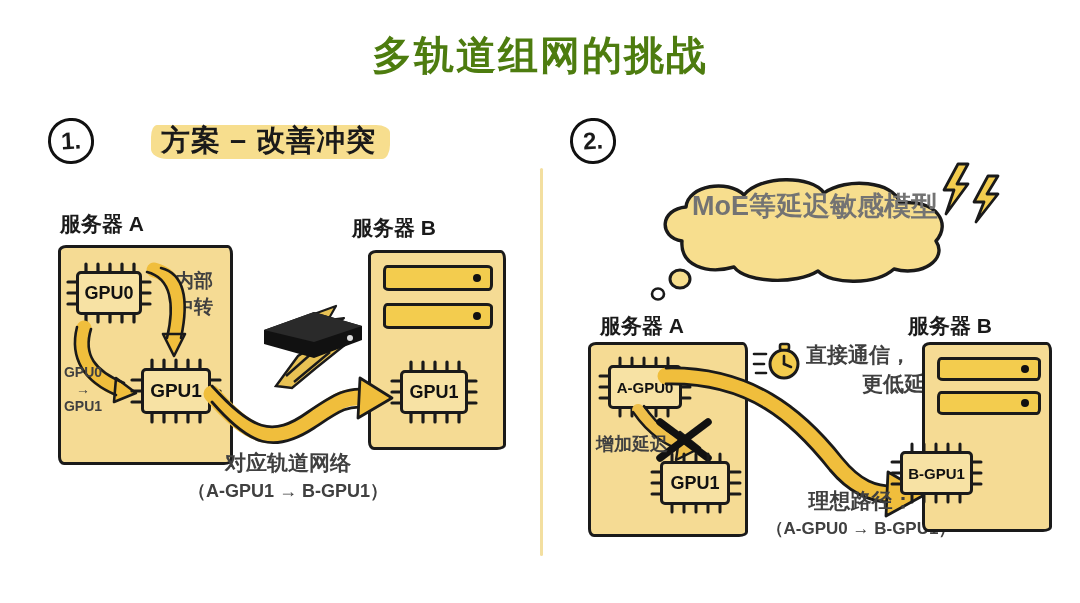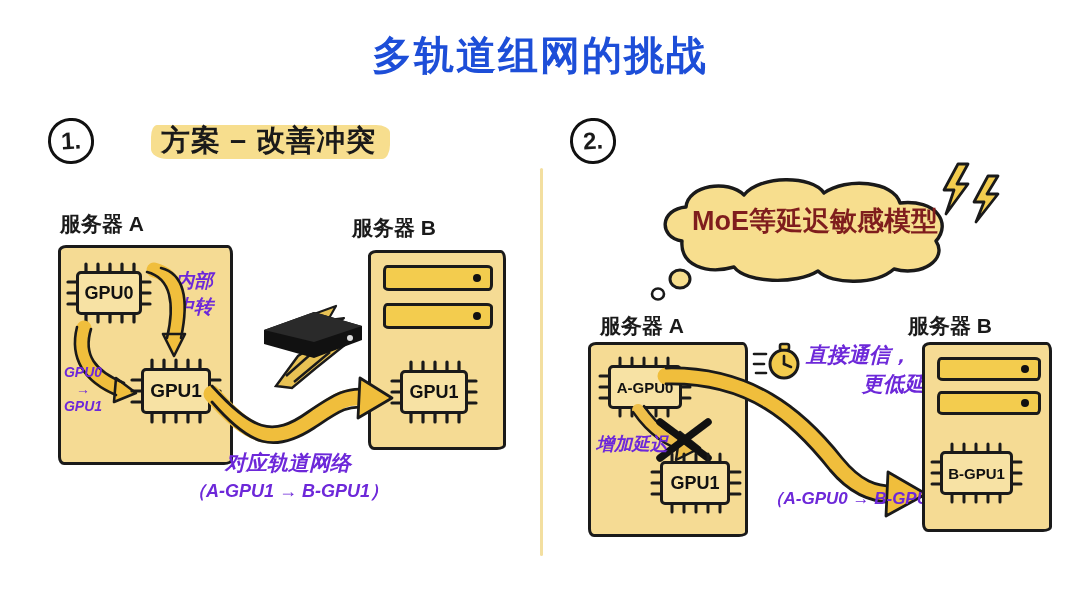--- a/index.html
+++ b/index.html
@@ -18,21 +18,21 @@
 
   .abs { position: absolute; }
 
   
   #page-title {
     left: 0; right: 0; top: 28px;
     text-align: center;
     font-size: 40px;
     font-weight: bold;
     letter-spacing: 2px;
-    color: #1d4ed8;
+    color: #4d7c0f;
   }
 
   
   .sec-head { display: flex; align-items: center; gap: 14px; }
   .num-circle {
     width: 46px; height: 46px;
     border: 3.2px solid #111;
     border-radius: 50% 48% 52% 50% / 50% 52% 48% 50%;
     display: flex; align-items: center; justify-content: center;
     font-size: 24px; font-weight: bold;
@@ -86,29 +86,29 @@
     position: absolute;
     background: #F7E2A4;
     border: 3.4px solid #1a1a1a;
     border-radius: 5px;
     display: flex; align-items: center; justify-content: center;
     font-weight: bold;
     color: #111;
   }
 
   
-  .anno { position: absolute; font-weight: bold; color: #6d28d9; font-style: italic; }
+  .anno { position: absolute; font-weight: bold; color: #404040; }
   .anno.center { text-align: center; }
 
   
   #cloud-text {
-    left: 660px; top: 203px; width: 310px;
+    left: 660px; top: 188px; width: 310px;
     text-align: center;
     font-size: 27px; font-weight: bold;
-    color: #7f1d1d;
+    color: #737373;
     z-index: 3;
   }
 
   svg { overflow: visible; }
 </style>
 </head>
 <body>
 
 <div id="stage">
 
@@ -374,35 +374,36 @@
   </div>
 
   <svg class="abs" style="left:660px; top:360px;" width="290" height="160">
     <path d="M 6 16 C 90 14, 138 56, 176 104 C 196 128, 214 136, 236 134" fill="none" stroke="#F0BE3C" stroke-width="17" stroke-linecap="round"></path>
     <path d="M 6 8 C 92 6, 144 50, 182 98 C 200 120, 216 128, 240 126
              M 6 24 C 88 22, 132 62, 170 110 C 190 134, 212 144, 238 142" fill="none" stroke="#1a1a1a" stroke-width="2.8" stroke-linecap="round"></path>
     <polygon points="228,112 266,134 226,156" fill="#F0BE3C" stroke="#1a1a1a" stroke-width="2.8" stroke-linejoin="round"></polygon>
   </svg>
 
   <div class="abs anno" style="left:746px; top:486px; width:230px;">
+    <div style="font-size:21px; line-height:30px; text-align:center;">理想路径：</div>
     <div style="font-size:17px; line-height:25px; text-align:center;">（A-GPU0 → B-GPU1）</div>
   </div>
 
   <div class="abs server-label" style="left:908px; top:312px; width:150px;">服务器 B</div>
 
   <div class="abs server-box" style="left:922px; top:342px; width:130px; height:190px;">
     <div class="rack" style="left:12px; top:12px; width:104px; height:24px;">
       <div class="rack-dot"></div>
     </div>
     <div class="rack" style="left:12px; top:46px; width:104px; height:24px;">
       <div class="rack-dot"></div>
     </div>
   </div>
 
-  <div class="abs" style="left:930px; top:442px; width:94px; height:62px;">
+  <div class="abs" style="left:890px; top:442px; width:94px; height:62px;">
     <svg width="94" height="62" viewBox="0 0 94 62">
       <g stroke="#1a1a1a" stroke-width="3" stroke-linecap="round">
         <line x1="22" y1="2" x2="22" y2="11"></line>
           <line x1="34" y1="2" x2="34" y2="11"></line>
         <line x1="46" y1="2" x2="46" y2="11"></line>
           <line x1="58" y1="2" x2="58" y2="11"></line>
         <line x1="70" y1="2" x2="70" y2="11"></line>
         <line x1="22" y1="51" x2="22" y2="60"></line>
           <line x1="34" y1="51" x2="34" y2="60"></line>
         <line x1="46" y1="51" x2="46" y2="60"></line>

